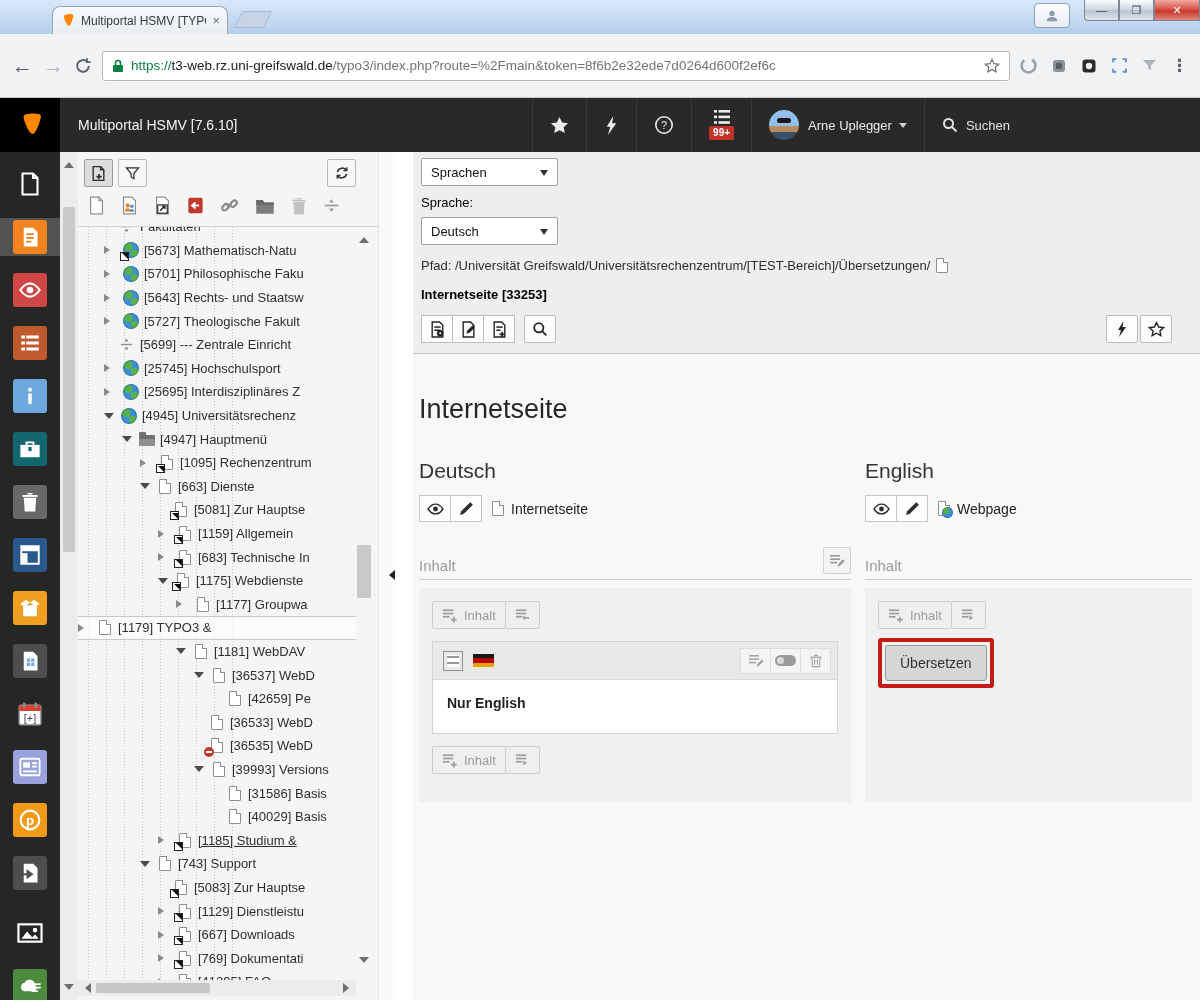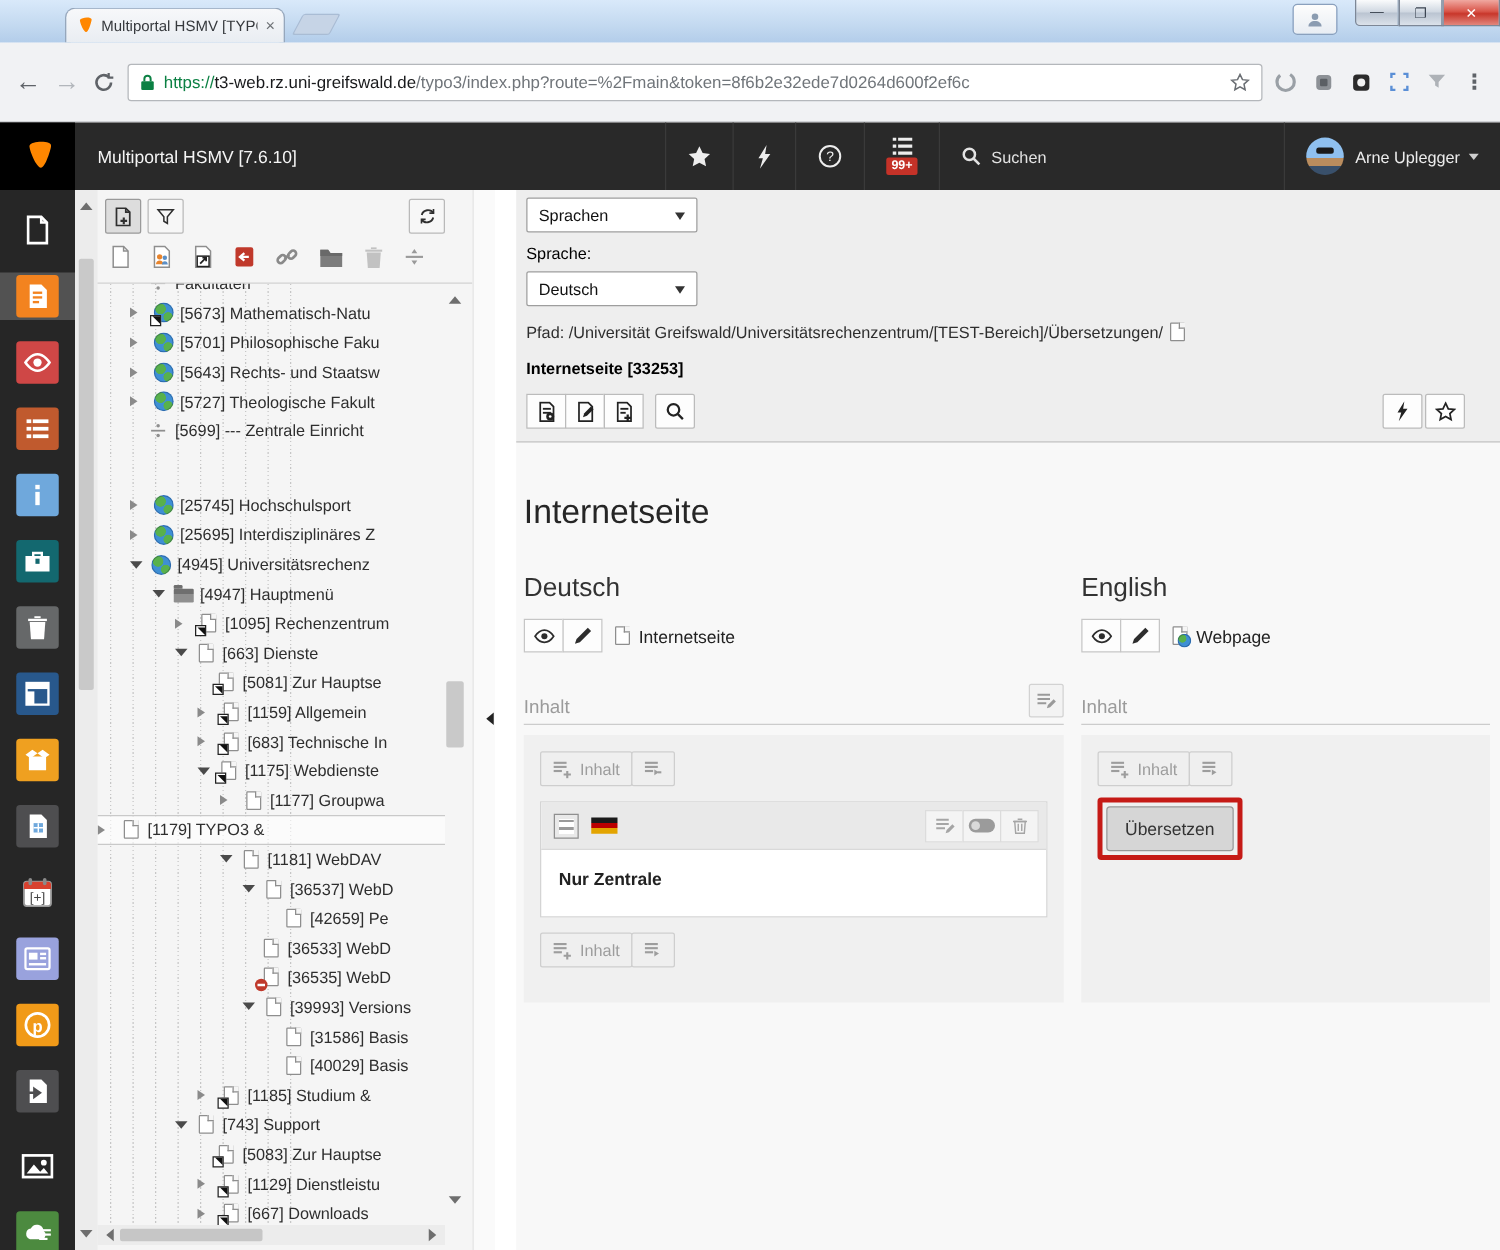--- a/index.html
+++ b/index.html
@@ -278,31 +278,31 @@
             <rect x="0" y="0" width="3" height="2.6"></rect>
             <rect x="4.5" y="0" width="11.5" height="2.6"></rect>
             <rect x="0" y="5.6" width="3" height="2.6"></rect>
             <rect x="4.5" y="5.6" width="11.5" height="2.6"></rect>
             <rect x="0" y="11.2" width="3" height="2.6"></rect>
             <rect x="4.5" y="11.2" width="11.5" height="2.6"></rect>
           </svg>
         <span class="redbadge">99+</span>
       </div>
     </div>
+    <div class="titem">
+      <span class="avatar"></span>
+      <span class="uname">Arne Uplegger</span>
+      <span class="caretdn"></span>
+    </div>
     <div class="titem" style="padding-right:190px;">
       <svg width="16" height="16" viewBox="0 0 16 16" fill="none" stroke="#e3e3e3" stroke-width="2">
           <circle cx="6.5" cy="6.5" r="4.5"></circle>
           <path d="M10 10l4.5 4.5"></path>
         </svg>
       <span class="searchlbl">Suchen</span>
-    </div>
-    <div class="titem">
-      <span class="avatar"></span>
-      <span class="uname">Arne Uplegger</span>
-      <span class="caretdn"></span>
     </div>
   </div>
 </div>
 
 <div id="app">
   <div id="modbar">
       <div class="mod">
         <span class="tile">
           <svg width="24" height="24" viewBox="0 0 16 16">
             <path d="M3 1h7l3 3v11H3z" fill="none" stroke="#fff" stroke-width="1.4"></path>
@@ -583,21 +583,21 @@
           <span class="exp"></span>
           <span class="t-ic">
             <svg width="15" height="15" viewBox="0 0 16 16" fill="#8f8f8f">
               <rect x="2" y="7.3" width="12" height="1.5"></rect>
               <circle cx="8" cy="3.8" r="1.5"></circle>
               <circle cx="8" cy="12.2" r="1.5"></circle>
             </svg>
           </span>
           <span>[5699] --- Zentrale Einricht</span>
         </div>
-        <div class="trow" style="padding-left: 26px; margin-top: 36px;">
+        <div class="trow" style="padding-left: 26px;">
           <span class="exp c"></span>
           <span class="t-ic">
             <span class="globe"></span>
           </span>
           <span>[25745] Hochschulsport</span>
         </div>
         <div class="trow" style="padding-left: 26px;">
           <span class="exp c"></span>
           <span class="t-ic">
             <span class="globe"></span>
@@ -729,21 +729,21 @@
           </span>
           <span>[31586] Basis</span>
         </div>
         <div class="trow" style="padding-left: 134px;">
           <span class="exp"></span>
           <span class="t-ic">
             <span class="tpage"></span>
           </span>
           <span>[40029] Basis</span>
         </div>
-        <div class="trow" style="padding-left: 80px;">
+        <div class="trow" style="padding-left: 80px; text-decoration: underline;">
           <span class="exp c"></span>
           <span class="t-ic">
             <span class="tpage"></span>
             <span class="scbadge"></span>
           </span>
           <span>[1185] Studium &amp;</span>
         </div>
         <div class="trow" style="padding-left: 62px;">
           <span class="exp e"></span>
           <span class="t-ic">
@@ -945,21 +945,21 @@
                     </div>
                   <div class="cbtn">
                       <svg width="14" height="15" viewBox="0 0 14 16" fill="none" stroke="#a5a5a5" stroke-width="1.2">
                         <path d="M2.5 4.5h9l-.8 10h-7.4z"></path>
                         <path d="M1 4.5h12M5 2.5h4"></path>
                         <path d="M5.5 6.5v6M8.5 6.5v6"></path>
                       </svg>
                     </div>
                 </div>
               </div>
-              <div class="cardbody">Nur Zentrale</div>
+              <div class="cardbody">Nur English</div>
             </div>
             <div class="bgroup">
               <button class="pbtn">
                   <svg width="15" height="15" viewBox="0 0 16 16" fill="#9d9d9d">
                     <rect x="1" y="1.5" width="11" height="1.8"></rect>
                     <rect x="1" y="5" width="11" height="1.8"></rect>
                     <rect x="1" y="8.5" width="7" height="1.8"></rect>
                     <path d="M9.5 11.5h2.2v-2.2h1.8v2.2h2.2v1.8h-2.2v2.2h-1.8v-2.2H9.5z"></path>
                   </svg>
                   <span>Inhalt</span>

